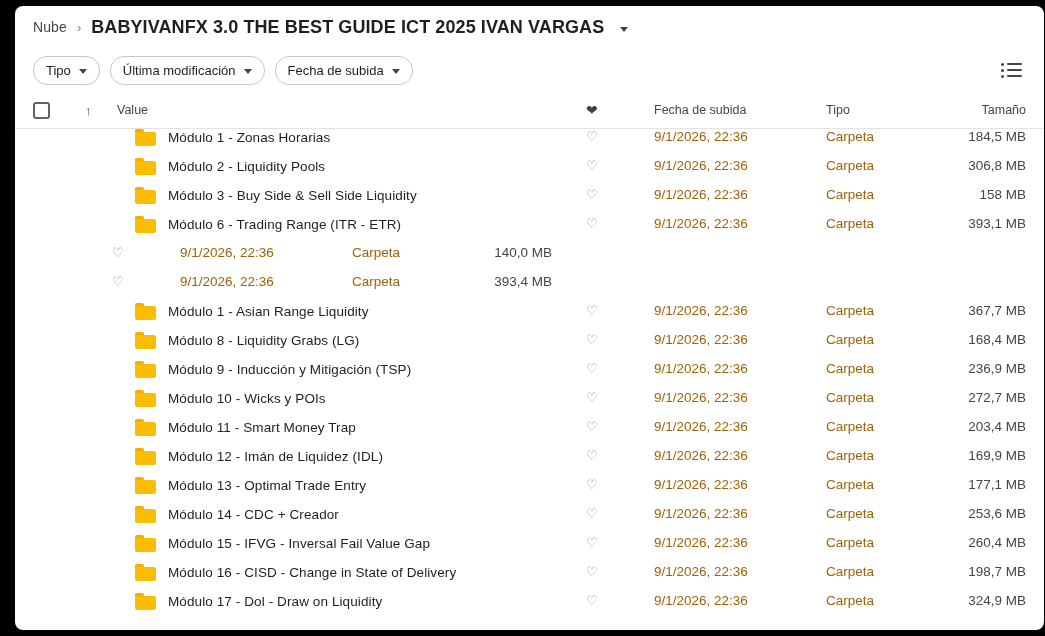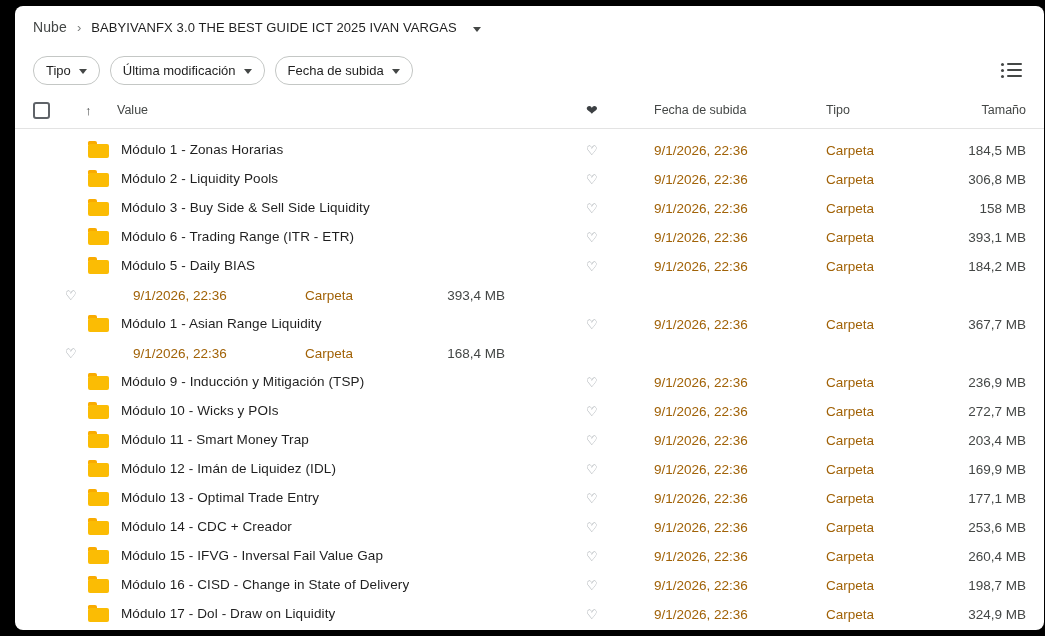--- a/index.html
+++ b/index.html
@@ -36,22 +36,22 @@
     font-size: 14px;
     color: #444746;
     letter-spacing: .1px;
   }
   .crumb-sep {
     font-size: 13px;
     color: #7a7d7c;
     margin: 0 2px;
   }
   .crumb-current {
-    font-size: 13px;
-    font-weight: normal;
+    font-size: 18px;
+    font-weight: bold;
     color: #1f1f1f;
     letter-spacing: .1px;
   }
   .chev {
     display: inline-block;
     width: 0; height: 0;
     border-left: 4.5px solid transparent;
     border-right: 4.5px solid transparent;
     border-top: 5px solid #444746;
     margin-left: 8px;
@@ -113,25 +113,26 @@
     display: flex;
     align-items: center;
     height: 36px;
     border-bottom: 1px solid #e3e3e3;
     font-size: 12.5px;
     color: #444746;
     padding: 0 18px;
   }
   .row {
     display: flex;
-    align-items: flex-end;
+    align-items: flex-start;
     height: 29px;
     font-size: 13.5px;
     color: #1f1f1f;
     padding: 0 18px;
+    margin-left: 47px;
   }
   .c-check { width: 30px; flex: none; display:flex; align-items:center; }
   .c-name  { flex: 1 1 auto; display: flex; align-items: center; gap: 12px; min-width: 0; }
   .c-star  { width: 70px; flex: none; display:flex; align-items:center; }
   .c-date  { width: 172px; flex: none; }
   .c-type  { width: 110px; flex: none; }
   .c-size  { width: 90px; flex: none; text-align: right; }
 
   .checkbox {
     width: 17px; height: 17px;
@@ -303,33 +304,26 @@
           </div>
           <div class="c-star">
             <span class="heart-cell">♡</span>
           </div>
           <div class="c-date muted">9/1/2026, 22:36</div>
           <div class="c-type muted">Carpeta</div>
           <div class="c-size size-cell">393,1 MB</div>
         </div>
         <div class="row">
           <div class="c-check"></div>
-          <div class="c-name">
-            <span class="folder">
-              <span class="tab"></span>
-              <span class="body"></span>
-            </span>
-            <span class="name-text">Módulo 5 - Daily BIAS</span>
-          </div>
-          <div class="c-star">
-            <span class="heart-cell">♡</span>
-          </div>
-          <div class="c-date muted">9/1/2026, 22:36</div>
-          <div class="c-type muted">Carpeta</div>
-          <div class="c-size size-cell">184,2 MB</div>
+          <div class="c-star">
+            <span class="heart-cell">♡</span>
+          </div>
+          <div class="c-date muted">9/1/2026, 22:36</div>
+          <div class="c-type muted">Carpeta</div>
+          <div class="c-size size-cell">140,0 MB</div>
         </div>
         <div class="row">
           <div class="c-check"></div>
           <div class="c-star">
             <span class="heart-cell">♡</span>
           </div>
           <div class="c-date muted">9/1/2026, 22:36</div>
           <div class="c-type muted">Carpeta</div>
           <div class="c-size size-cell">393,4 MB</div>
         </div>
@@ -344,20 +338,27 @@
           </div>
           <div class="c-star">
             <span class="heart-cell">♡</span>
           </div>
           <div class="c-date muted">9/1/2026, 22:36</div>
           <div class="c-type muted">Carpeta</div>
           <div class="c-size size-cell">367,7 MB</div>
         </div>
         <div class="row">
           <div class="c-check"></div>
+          <div class="c-name">
+            <span class="folder">
+              <span class="tab"></span>
+              <span class="body"></span>
+            </span>
+            <span class="name-text">Módulo 8 - Liquidity Grabs (LG)</span>
+          </div>
           <div class="c-star">
             <span class="heart-cell">♡</span>
           </div>
           <div class="c-date muted">9/1/2026, 22:36</div>
           <div class="c-type muted">Carpeta</div>
           <div class="c-size size-cell">168,4 MB</div>
         </div>
         <div class="row">
           <div class="c-check"></div>
           <div class="c-name">

